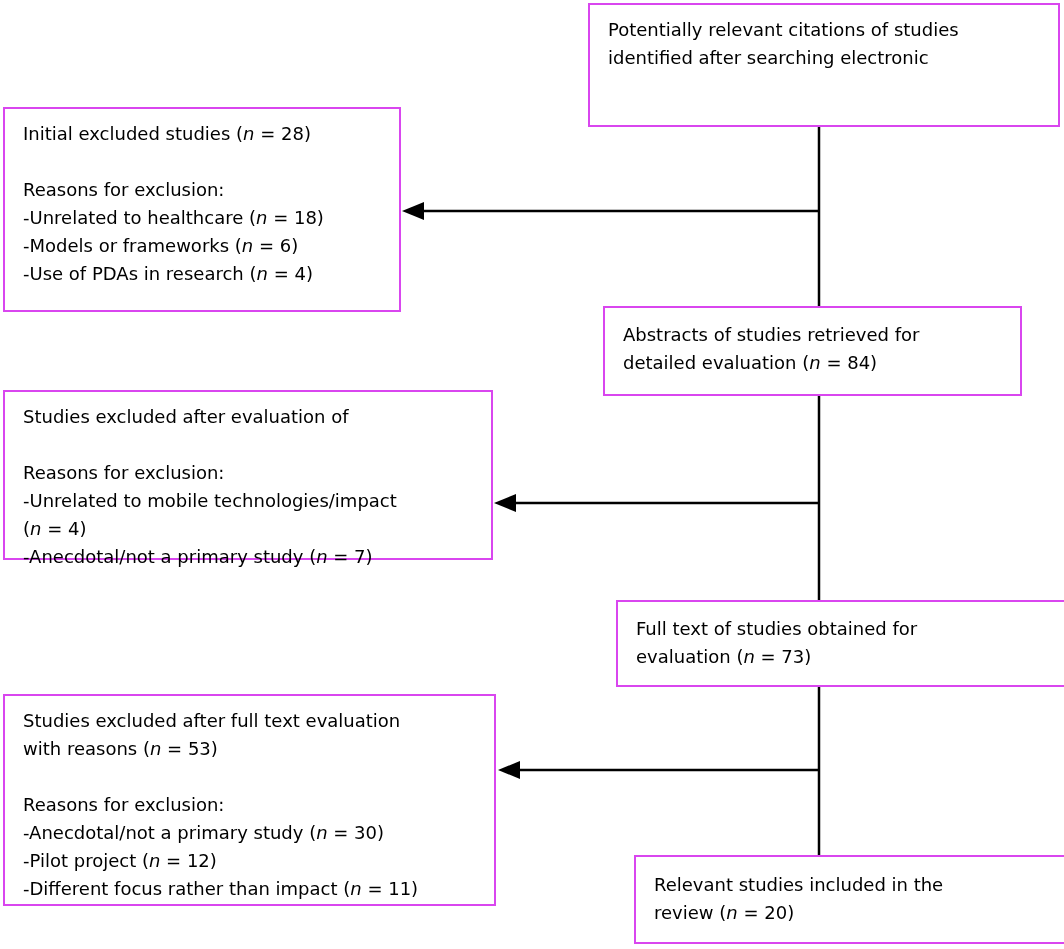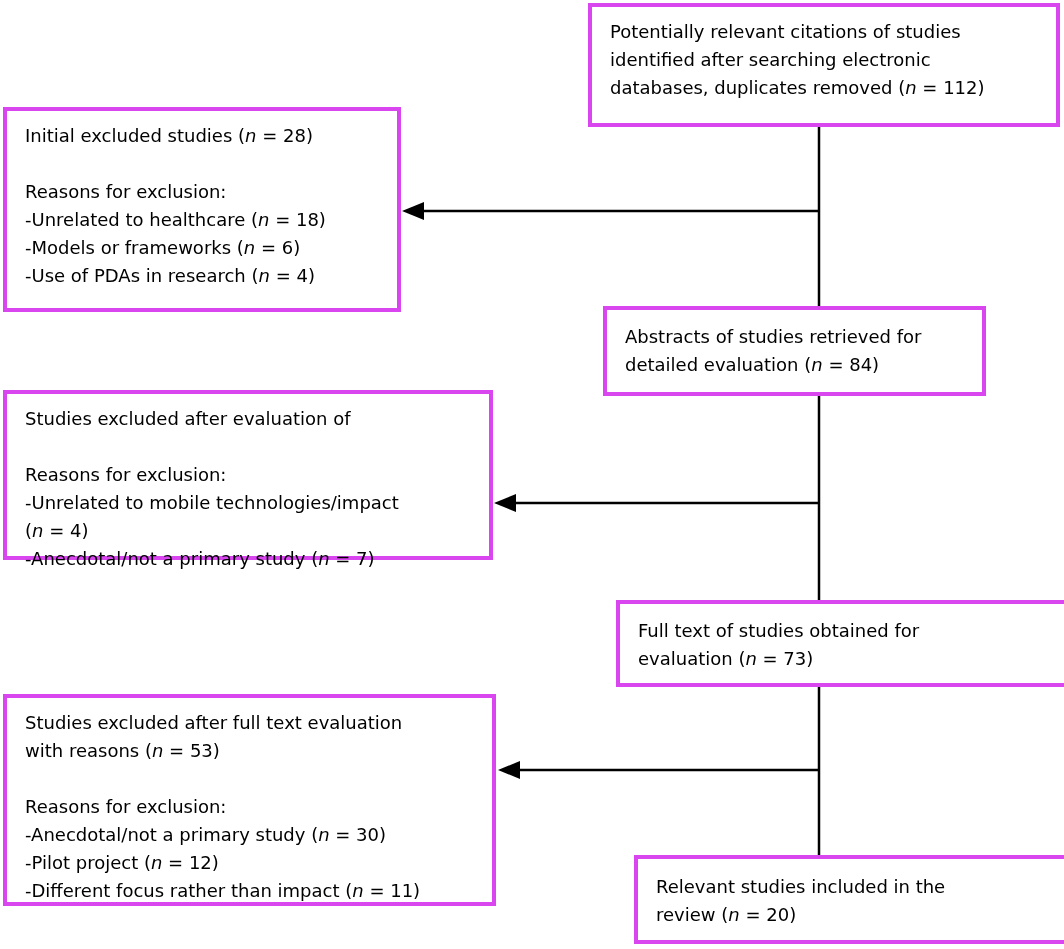--- a/index.html
+++ b/index.html
@@ -14,39 +14,39 @@
     background: #ffffff;
     font-family: "DejaVu Sans", "Liberation Sans", sans-serif;
     font-size: 18px;
     line-height: 28px;
     color: #000000;
     overflow: hidden;
   }
   .box {
     position: absolute;
     box-sizing: border-box;
-    border: 4px solid #d946ef;
+    border: 2px solid #d946ef;
     background: #ffffff;
     padding: 11px 6px 12px 18px;
   }
   .line { white-space: nowrap; }
   .line:empty::before { content: "\00a0"; }
   .line i { font-style: italic; }
   svg.connectors {
     position: absolute;
     left: 0;
     top: 0;
     width: 1064px;
     height: 949px;
     pointer-events: none;
   }
   
   #box-identified          { left: 588px; top: 3px;   width: 472px; height: 124px; }
   #box-excluded-initial    { left: 3px;   top: 107px; width: 398px; height: 205px; }
-  #box-abstracts           { left: 603px; top: 306px; width: 383px; height: 90px;  padding-top: 13px; }
+  #box-abstracts           { left: 603px; top: 306px; width: 419px; height: 90px;  padding-top: 13px; }
   #box-excluded-abstracts  { left: 3px;   top: 390px; width: 490px; height: 170px; }
   #box-fulltext            { left: 616px; top: 600px; width: 516px; height: 87px;  padding-top: 13px; }
   #box-excluded-fulltext   { left: 3px;   top: 694px; width: 493px; height: 212px; }
   #box-included            { left: 616px; top: 855px; width: 444px; height: 89px;  padding-top: 14px; margin-left: 18px; }
 </style>
 </head>
 <body>
 
 <div class="canvas">
 
@@ -62,21 +62,20 @@
     <line x1="819" y1="503" x2="512" y2="503" stroke="#000" stroke-width="2.5"></line>
     <polygon points="494,503 516,494 516,512" fill="#000"></polygon>
 
     <line x1="819" y1="770" x2="516" y2="770" stroke="#000" stroke-width="2.5"></line>
     <polygon points="498,770 520,761 520,779" fill="#000"></polygon>
   </svg>
 
   <div class="box" id="box-identified">
       <div class="line">Potentially relevant citations of studies</div>
       <div class="line">identified after searching electronic</div>
-      <div class="line">databases, duplicates removed (<i>n</i> = 112)</div>
     </div>
 
   <div class="box" id="box-excluded-initial">
       <div class="line">Initial excluded studies (<i>n</i> = 28)</div>
       <div class="line"></div>
       <div class="line">Reasons for exclusion:</div>
       <div class="line">-Unrelated to healthcare (<i>n</i> = 18)</div>
       <div class="line">-Models or frameworks (<i>n</i> = 6)</div>
       <div class="line">-Use of PDAs in research (<i>n</i> = 4)</div>
     </div>

